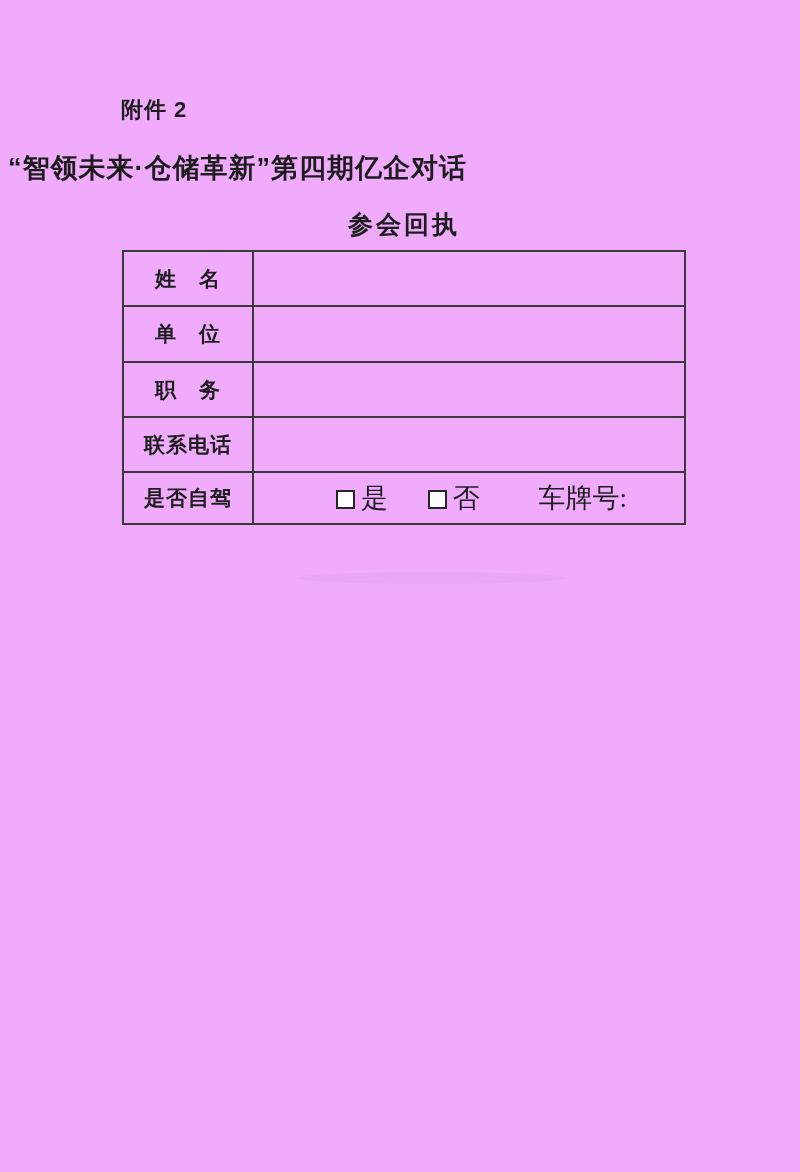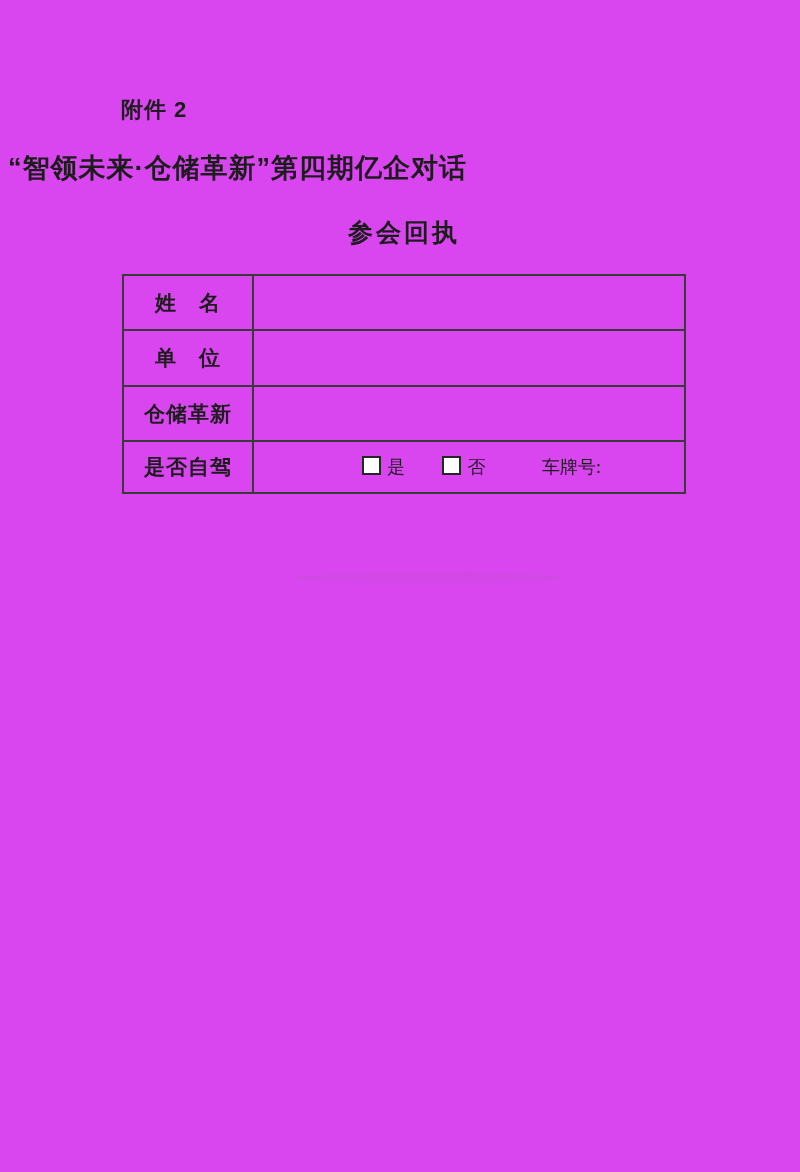--- a/index.html
+++ b/index.html
@@ -4,21 +4,21 @@
 <style>
   html, body {
     margin: 0;
     padding: 0;
     background: #ffffff;
   }
   .page {
     position: relative;
     width: 800px;
     height: 1172px;
-    background: #d946ef;
+    background: #f0abfc;
     color: #1c1c1c;
     font-family: "Liberation Sans", sans-serif;
     overflow: hidden;
   }
   .attachment-label {
     position: absolute;
     left: 121px;
     top: 95px;
     font-size: 22px;
     font-weight: bold;
@@ -34,51 +34,50 @@
     text-align: left;
     font-size: 27px;
     font-weight: bold;
     letter-spacing: 1px;
   }
   .doc-subtitle {
     position: absolute;
     left: 0;
     right: 0;
     top: 208px;
-    margin: 8px;
+    margin: 0;
     padding-left: 8px;
     text-align: center;
     font-size: 25px;
     font-weight: bold;
     letter-spacing: 3px;
   }
   table.reply-form {
     position: absolute;
     left: 122px;
     top: 250px;
     width: 564px;
     border-collapse: collapse;
     table-layout: fixed;
-    margin-top: 24px;
   }
   table.reply-form td {
     border: 2px solid #3a3a3a;
     vertical-align: middle;
   }
   td.lbl {
     width: 126px;
     text-align: center;
     font-weight: bold;
     font-size: 21px;
     letter-spacing: 1px;
     font-family: "Liberation Sans", sans-serif;
   }
   td.val {
     padding-left: 26px;
-    font-size: 18px;
+    font-size: 27px;
     font-family: "Liberation Serif", serif;
   }
   tr.r1 td { height: 51px; }
   tr.r2 td { height: 52px; }
   tr.r3 td { height: 51px; }
   tr.r4 td { height: 51px; }
   tr.r5 td { height: 48px; text-align: center; }
   tr.r6 td { height: 53px; }
   tr.r7 td { height: 123px; }
   .cb {
@@ -124,22 +123,26 @@
   <table class="reply-form">
     <tbody>
       <tr class="r1">
         <td class="lbl">姓　名</td>
         <td class="val"></td>
       </tr>
       <tr class="r2">
         <td class="lbl">单　位</td>
         <td class="val"></td>
       </tr>
+      <tr class="r3">
+        <td class="lbl">职　务</td>
+        <td class="val"></td>
+      </tr>
       <tr class="r4">
-        <td class="lbl">仓储革新</td>
+        <td class="lbl">联系电话</td>
         <td class="val"></td>
       </tr>
       <tr class="r5">
         <td class="lbl">是否自驾</td>
         <td class="val">
           <span class="opt"><span class="cb"></span><span>是</span></span>
           <span class="opt opt-no"><span class="cb"></span><span>否</span></span>
           <span class="plate-label">车牌号:</span>
         </td>
       </tr>

